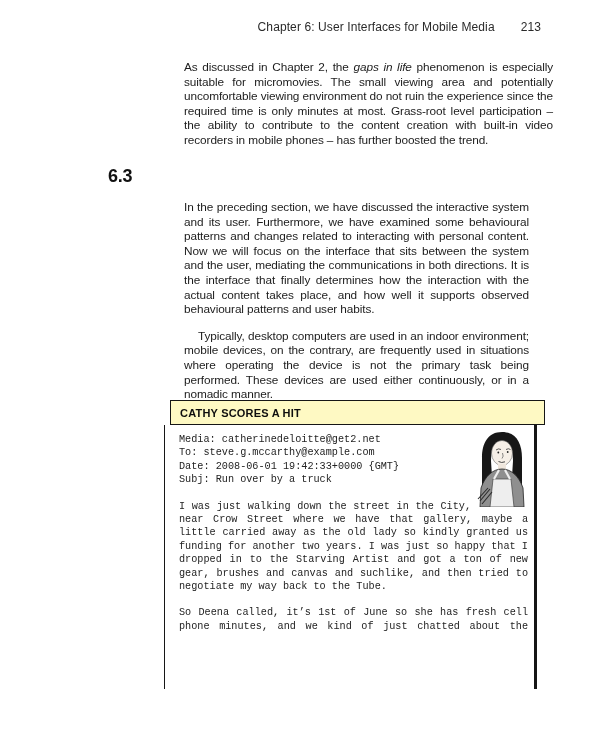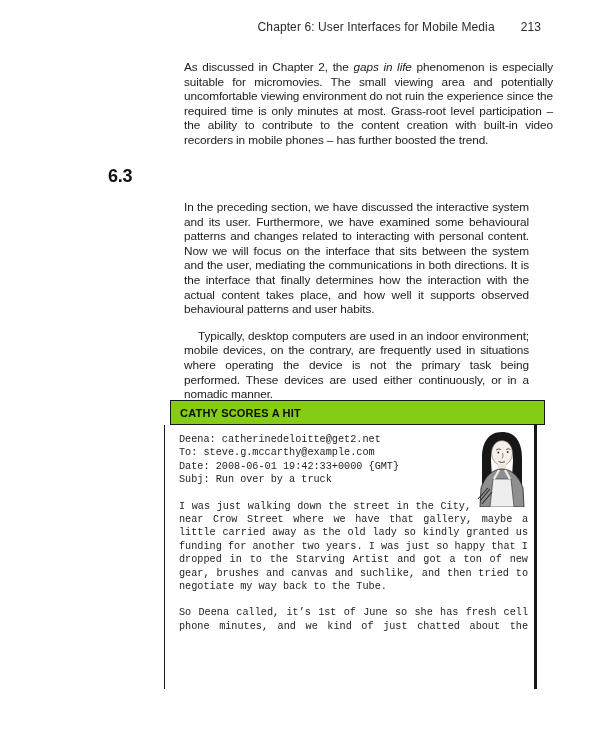--- a/index.html
+++ b/index.html
@@ -26,21 +26,21 @@
     position:absolute;left:108px;top:166px;width:460px;
     font-size:18px;font-weight:bold;color:#111;letter-spacing:-0.2px;
     display:flex;
   }
   .section-heading .num{width:50px;flex:0 0 50px;}
   #para23{top:188px;}
   .indent{text-indent:14px;margin-top:0;}
   
   .box-title-bar{
     position:absolute;left:170px;top:400px;width:375px;height:25px;
-    background:#84cc16;border:1.5px solid #161616;box-sizing:border-box;
+    background:#fef9c3;border:1.5px solid #161616;box-sizing:border-box;
     display:flex;align-items:center;padding-left:9px;z-index:3;
   }
   .box-title-bar .title{
     font-size:11px;font-weight:bold;letter-spacing:0.2px;color:#0e0e0e;
   }
   .box-content{
     position:absolute;left:164px;top:425px;width:373px;height:264px;
     box-sizing:border-box;
     border-left:1.5px solid #161616;border-right:3px solid #161616;
     padding:8px 6px 0 14px;z-index:2;background:#fff;
@@ -94,21 +94,21 @@
         <circle cx="31.7" cy="21" r="0.9" fill="#222"></circle>
         <path d="M26.5 22 q1.5 3.5 -0.5 5.5" stroke="#555" stroke-width="0.7" fill="none"></path>
         <path d="M22.5 30.5 q3 1.8 6.5 0.3" stroke="#333" stroke-width="0.9" fill="none"></path>
         <rect x="22" y="33" width="8" height="6" fill="#efe6dc"></rect>
         <path d="M4 76 L5 57 C9 45 17 38 26 38 C35 38 43 45 47 57 L48 76 Z" fill="#8f8f8f" stroke="#222" stroke-width="0.8"></path>
         <path d="M17 48 L35 48 L38 76 L14 76 Z" fill="#eeeeee" stroke="#444" stroke-width="0.7"></path>
         <path d="M18 48 L23 39 M34 48 L29 39" stroke="#eeeeee" stroke-width="2.2" fill="none"></path>
         <path d="M4 70 L14 58 M6 73 L16 61 M2 68 L12 57" stroke="#2b2b2b" stroke-width="1.1" fill="none"></path>
       </svg>
         </span>
-      <div class="hline">Deena: catherinedeloitte@get2.net</div>
+      <div class="hline">Media: catherinedeloitte@get2.net</div>
       <div class="hline">To: steve.g.mccarthy@example.com</div>
       <div class="hline">Date: 2008-06-01 19:42:33+0000 {GMT}</div>
       <div class="hline">Subj: Run over by a truck</div>
       <p>I was just walking down the street in the City, near Crow Street where we have that gallery, maybe a little carried away as the old lady so kindly granted us funding for another two years. I was just so happy that I dropped in to the Starving Artist and got a ton of new gear, brushes and canvas and suchlike, and then tried to negotiate my way back to the Tube.</p>
       <p class="cutoff">So Deena called, it’s 1st of June so she has fresh cell phone minutes, and we kind of just chatted about the</p>
     </div>
   </div>
 
 </div>
 

